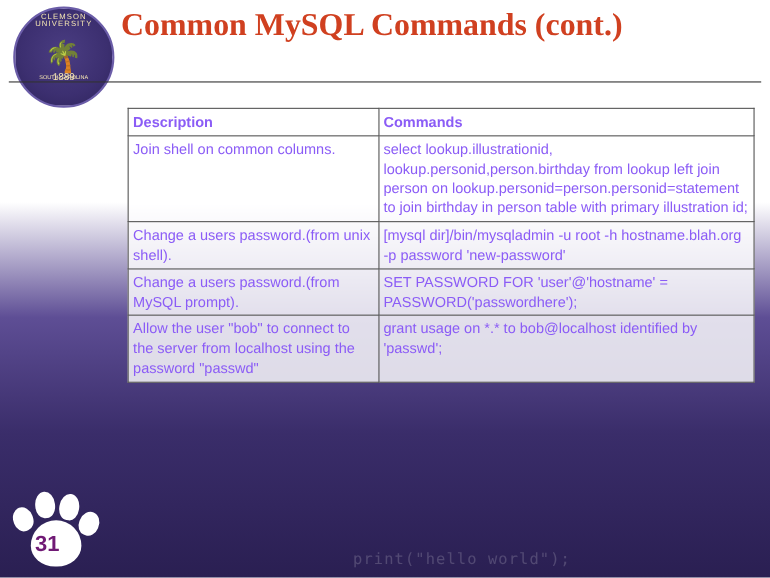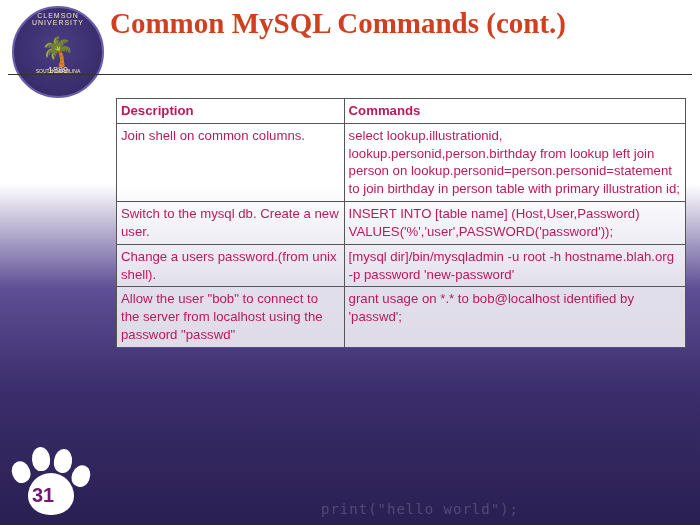--- a/index.html
+++ b/index.html
@@ -80,21 +80,21 @@
     position: absolute;
     top: 98px;
     left: 116px;
     width: 570px;
     background: rgba(255,255,255,0.82);
   }
   table {
     width: 100%;
     border-collapse: collapse;
     font-size: 13.2px;
-    color: #be185d;
+    color: #8b5cf6;
   }
   th, td {
     border: 1px solid #555;
     padding: 3px 4px;
     vertical-align: top;
     text-align: left;
     line-height: 1.35;
     font-weight: normal;
   }
   th {
@@ -173,26 +173,26 @@
           <th>Description</th>
           <th>Commands</th>
         </tr>
       </thead>
       <tbody>
         <tr>
           <td>Join shell on common columns.</td>
           <td>select lookup.illustrationid, lookup.personid,person.birthday from lookup left join person on lookup.personid=person.personid=statement to join birthday in person table with primary illustration id;</td>
         </tr>
         <tr>
-          <td>Switch to the mysql db. Create a new user.</td>
-          <td>INSERT INTO [table name] (Host,User,Password) VALUES('%','user',PASSWORD('password'));</td>
-        </tr>
-        <tr>
           <td>Change a users password.(from unix shell).</td>
           <td>[mysql dir]/bin/mysqladmin -u root -h hostname.blah.org -p password 'new-password'</td>
+        </tr>
+        <tr>
+          <td>Change a users password.(from MySQL prompt).</td>
+          <td>SET PASSWORD FOR 'user'@'hostname' = PASSWORD('passwordhere');</td>
         </tr>
         <tr>
           <td>Allow the user "bob" to connect to the server from localhost using the password "passwd"</td>
           <td>grant usage on *.* to bob@localhost identified by 'passwd';</td>
         </tr>
       </tbody>
     </table>
   </div>
 
   <div class="paw">

